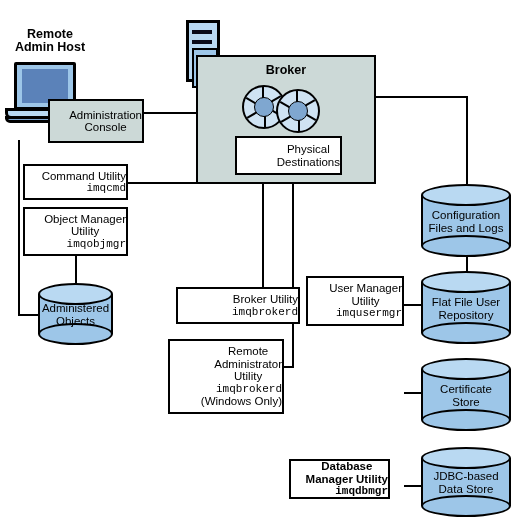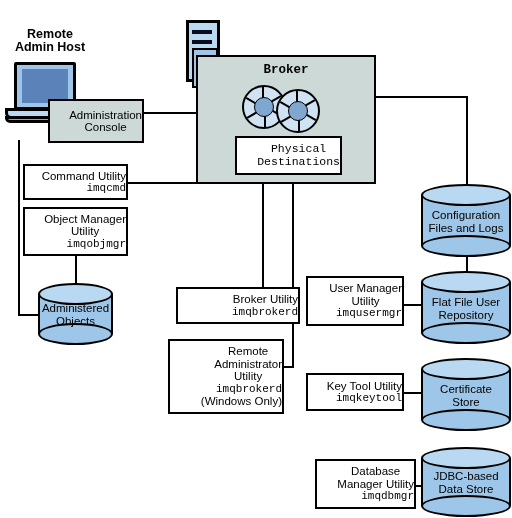--- a/index.html
+++ b/index.html
@@ -140,21 +140,21 @@
   <div class="ln v" style="left:466px;top:96px;height:88px;"></div>
 
   <div class="ln v" style="left:466px;top:256px;height:16px;"></div>
 
   <div class="ln h" style="left:404px;top:304px;width:24px;"></div>
 
   <div class="ln h" style="left:404px;top:392px;width:24px;"></div>
 
   <div class="ln h" style="left:404px;top:485px;width:24px;"></div>
 
-  <div id="broker" style="left:196px;top:55px;width:180px;height:129px;font-family:Liberation Mono, monospace;">
+  <div id="broker" style="left:196px;top:55px;width:180px;height:129px;">
     <div class="title">Broker</div>
 
     <div class="wheel" style="left:44px;top:28px;width:44px;height:44px;">
       <div class="spoke" style="transform:rotate(0deg);"></div>
       <div class="spoke" style="transform:rotate(60deg);"></div>
       <div class="spoke" style="transform:rotate(120deg);"></div>
       <div class="spoke" style="transform:rotate(180deg);"></div>
       <div class="spoke" style="transform:rotate(240deg);"></div>
       <div class="spoke" style="transform:rotate(300deg);"></div>
       <div class="hub" style="width:18px;height:18px;"></div>
@@ -212,26 +212,22 @@
     <div class="m">imqbrokerd</div>
     <div class="n">(Windows Only)</div>
   </div>
 
   <div class="box" style="left:306px;top:276px;width:98px;height:50px;">
     <div class="t" style="white-space:pre-line;">User Manager
 Utility</div>
     <div class="m">imqusermgr</div>
   </div>
 
-  <div class="box" style="left:306px;top:373px;width:98px;height:38px;">
-    <div class="t">Key Tool Utility</div>
-    <div class="m">imqkeytool</div>
-  </div>
-
-  <div class="box" style="left:315px;top:459px;width:101px;height:50px;">
+
+  <div class="box" style="left:289px;top:459px;width:101px;height:40px;font-weight:bold;">
     <div class="t" style="white-space:pre-line;">Database
 Manager Utility</div>
     <div class="m">imqdbmgr</div>
   </div>
 
   <div class="cyl" style="left:421px;top:184px;width:90px;height:73px;">
     <div class="body"></div>
     <div class="bot"></div>
     <div class="top"></div>
     <div class="txt" style="white-space:pre-line;">Configuration

